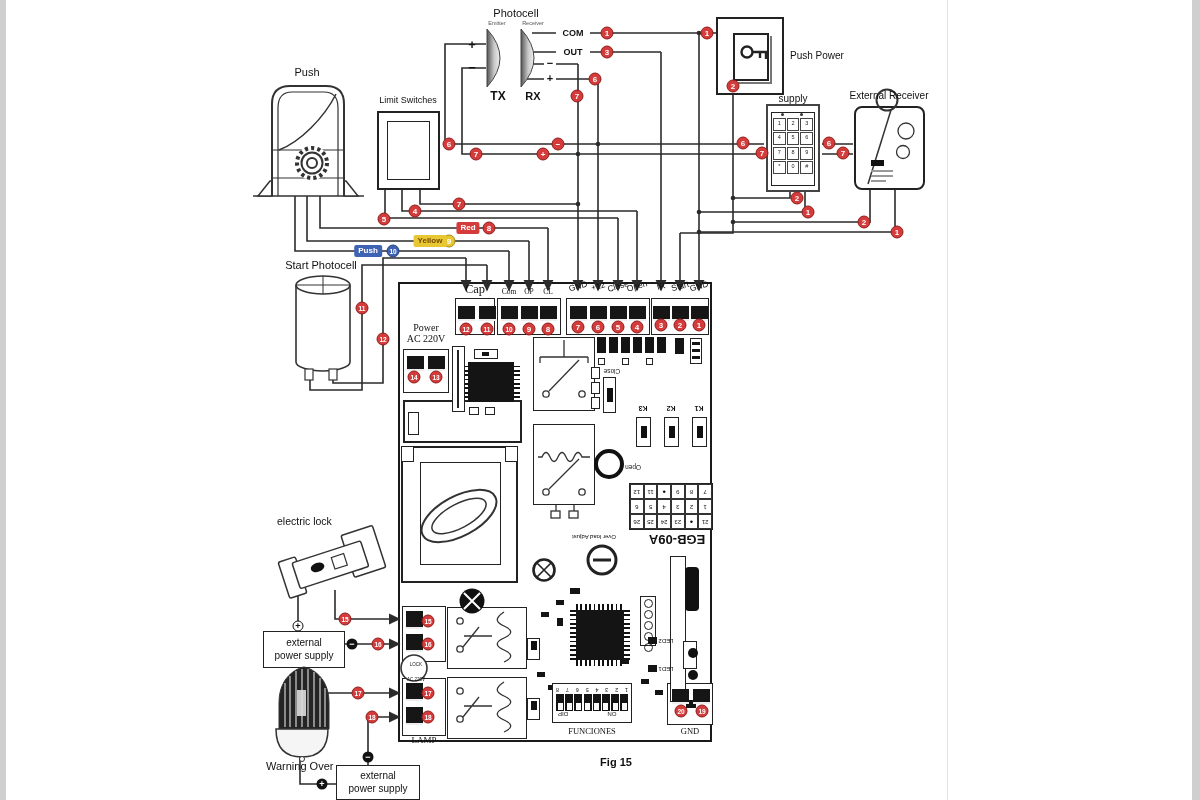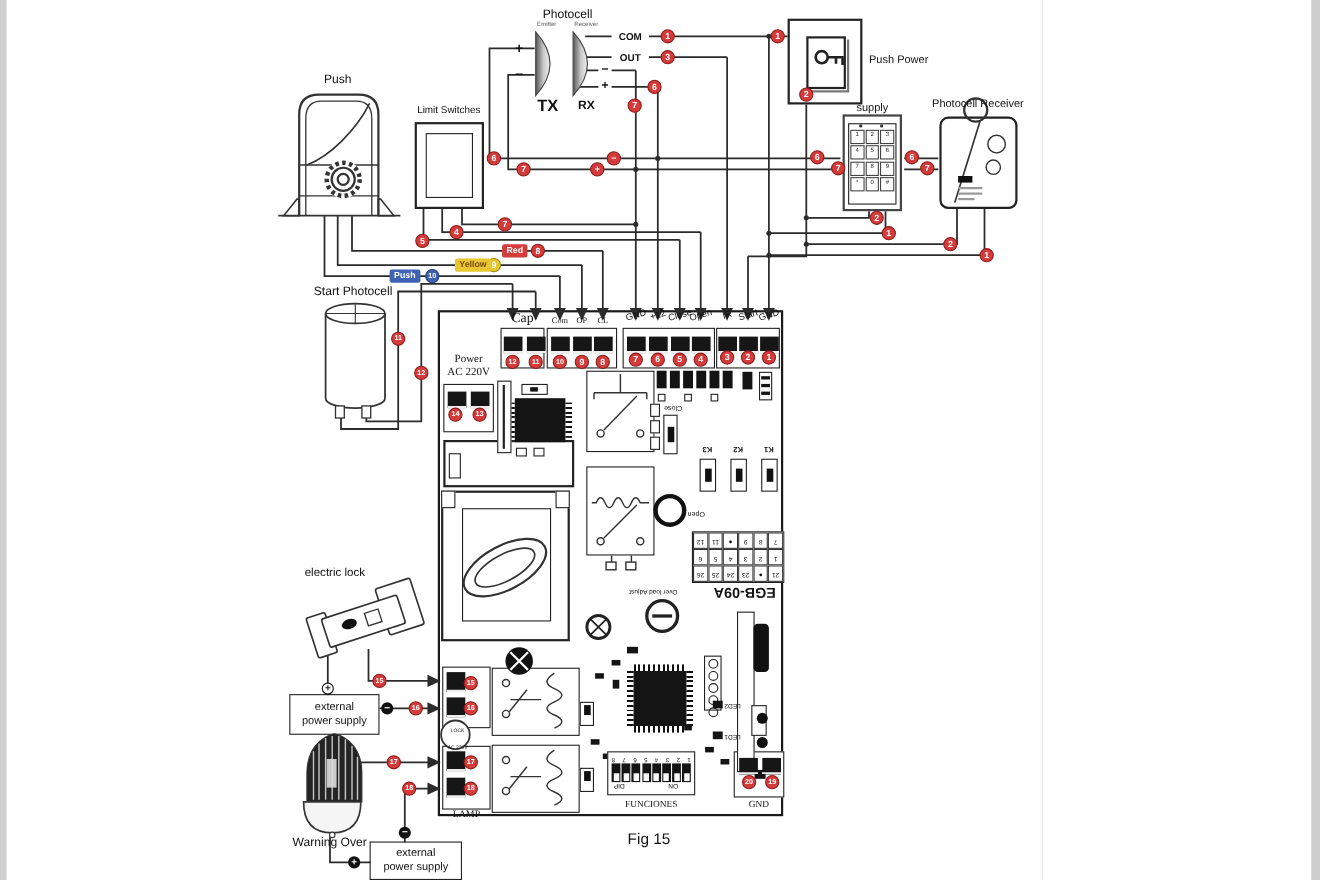--- a/index.html
+++ b/index.html
@@ -399,38 +399,38 @@
       <span class="kkey">*</span>
       <span class="kkey">0</span>
       <span class="kkey">#</span>
     </div>
   <div class="abs" style="left:781px;top:113px;width:3px;height:3px;background:#333;border-radius:50%;z-index:5"></div>
   <div class="abs" style="left:800px;top:113px;width:3px;height:3px;background:#333;border-radius:50%;z-index:5"></div>
 
   <span class="lbl" style="left:516px;top:13px;font-size:11px">Photocell</span>
   <span class="lbl" style="left:497px;top:23px;font-size:5.5px;color:#555">Emitter</span>
   <span class="lbl" style="left:533px;top:23px;font-size:5.5px;color:#555">Receiver</span>
-  <span class="lbl" style="left:498px;top:96px;font-size:15px;font-weight:bold">TX</span>
+  <span class="lbl" style="left:498px;top:96px;font-size:12px;font-weight:bold">TX</span>
   <span class="lbl" style="left:533px;top:96px;font-size:11px;font-weight:bold">RX</span>
   <span class="lbl" style="left:472px;top:44px;font-size:13px;font-weight:bold">+</span>
   <span class="lbl" style="left:472px;top:67px;font-size:13px;font-weight:bold">−</span>
   <span class="lbl" style="left:573px;top:33px;font-size:9px;font-weight:bold">COM</span>
   <span class="lbl" style="left:573px;top:52px;font-size:9px;font-weight:bold">OUT</span>
   <span class="lbl" style="left:550px;top:63px;font-size:11px;font-weight:bold">−</span>
   <span class="lbl" style="left:550px;top:78px;font-size:11px;font-weight:bold">+</span>
 
   <span class="lbl-l" style="left:790px;top:55px;font-size:10px">Push Power</span>
   <span class="lbl" style="left:793px;top:98px;font-size:10px">supply</span>
-  <span class="lbl" style="left:889px;top:95px;font-size:10px">Photocell Receiver</span>
+  <span class="lbl" style="left:889px;top:95px;font-size:10px">External Receiver</span>
   <span class="lbl" style="left:307px;top:72px;font-size:11px">Push</span>
   <span class="lbl" style="left:408px;top:100px;font-size:9px">Limit Switches</span>
   <span class="lbl" style="left:321px;top:265px;font-size:11px">Start Photocell</span>
   <span class="lbl-l" style="left:277px;top:521px;font-size:10.5px">electric lock</span>
   <span class="lbl-l" style="left:266px;top:766px;font-size:11px">Warning Over</span>
-  <span class="lbl" style="left:590px;top:762px;font-size:14px;font-weight:normal">Fig 15</span>
+  <span class="lbl" style="left:616px;top:762px;font-size:11px;font-weight:bold">Fig 15</span>
 
   <span class="lbl serif" style="left:426px;top:327px;font-size:10px">Power</span>
   <span class="lbl serif" style="left:426px;top:338px;font-size:10px">AC 220V</span>
   <span class="lbl rot" style="left:677px;top:539px;font-size:13px;font-weight:bold">EGB-09A</span>
   <span class="lbl rot" style="left:643px;top:408px;font-size:7px;font-weight:bold">K3</span>
   <span class="lbl rot" style="left:671px;top:408px;font-size:7px;font-weight:bold">K2</span>
   <span class="lbl rot" style="left:699px;top:408px;font-size:7px;font-weight:bold">K1</span>
   <span class="lbl rot" style="left:612px;top:371px;font-size:6.5px">Close</span>
   <span class="lbl rot" style="left:633px;top:467px;font-size:6.5px">Open</span>
   <span class="lbl rot" style="left:594px;top:537px;font-size:6px">Over load Adjust</span>

